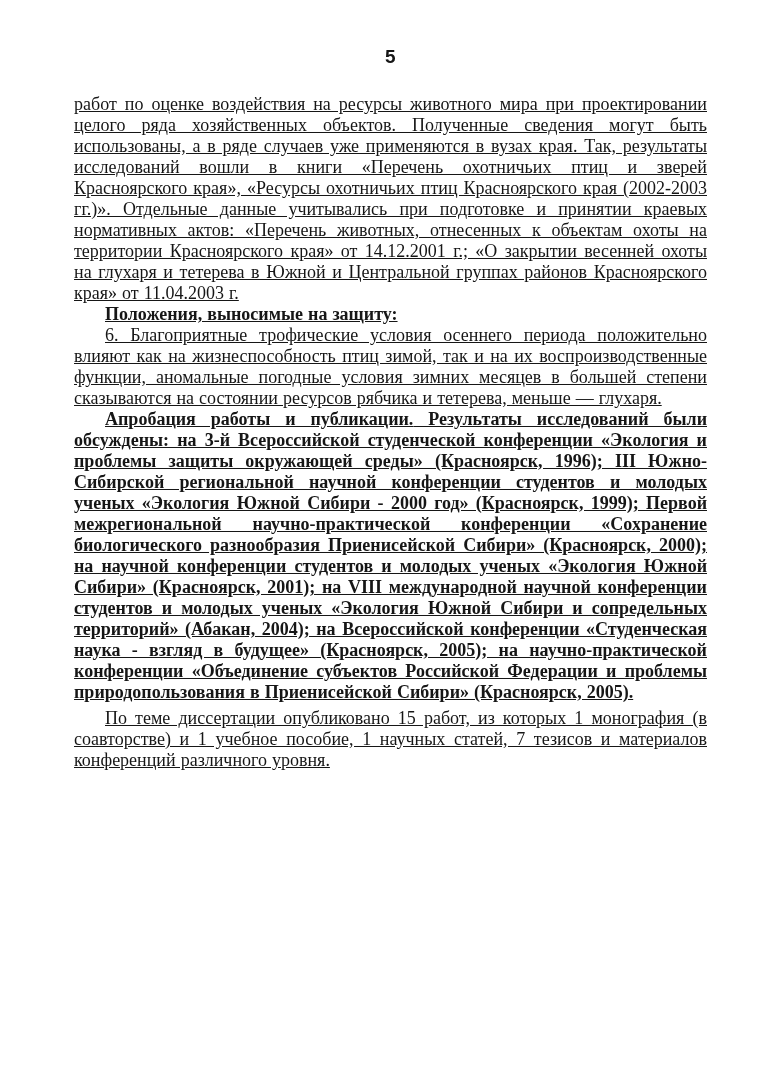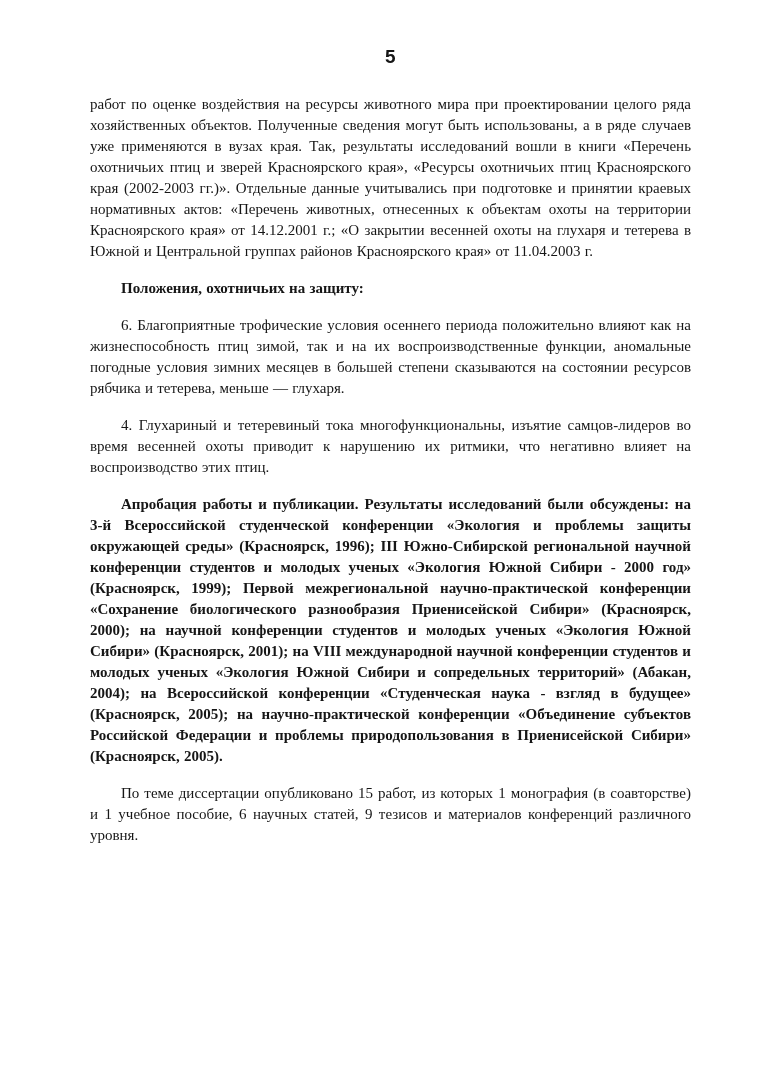--- a/index.html
+++ b/index.html
@@ -24,26 +24,27 @@
   .page-number {
     text-align: center;
     font-family: "Liberation Sans", "DejaVu Sans", sans-serif;
     font-weight: 700;
     font-size: 19px;
     line-height: 22px;
     margin-bottom: 26px;
     letter-spacing: 0.5px;
   }
   .content p {
-    margin: 16px;
-    font-size: 15px;
+    margin: 0;
+    font-size: 18px;
     line-height: 21px;
     text-align: justify;
     text-indent: 31px;
     word-spacing: 0.5px;
+    text-decoration: underline;
   }
   .content p.continuation {
     text-indent: 0;
   }
   .content p.heading {
     font-weight: 700;
   }
   .content p.final {
     margin-top: 5px;
   }
@@ -51,19 +52,18 @@
     font-weight: 700;
   }
 </style>
 </head>
 <body>
 
 <div class="page">
   <div class="page-number">5</div>
   <div class="content" id="content">
       <p class="continuation">работ по оценке воздействия на ресурсы животного мира при проектировании целого ряда хозяйственных объектов. Полученные сведения могут быть использованы, а в ряде случаев уже применяются в вузах края. Так, результаты исследований вошли в книги «Перечень охотничьих птиц и зверей Красноярского края», «Ресурсы охотничьих птиц Красноярского края (2002-2003 гг.)». Отдельные данные учитывались при подготовке и принятии краевых нормативных актов: «Перечень животных, отнесенных к объектам охоты на территории Красноярского края» от 14.12.2001 г.; «О закрытии весенней охоты на глухаря и тетерева в Южной и Центральной группах районов Красноярского края» от 11.04.2003 г.</p>
-      <p class="heading">Положения, охотничьих на защиту:</p>
+      <p class="heading">Положения, выносимые на защиту:</p>
       <p class="item">6. Благоприятные трофические условия осеннего периода положительно влияют как на жизнеспособность птиц зимой, так и на их воспроизводственные функции, аномальные погодные условия зимних месяцев в большей степени сказываются на состоянии ресурсов рябчика и тетерева, меньше — глухаря.</p>
-      <p class="item">4. Глухариный и тетеревиный тока многофункциональны, изъятие самцов-лидеров во время весенней охоты приводит к нарушению их ритмики, что негативно влияет на воспроизводство этих птиц.</p>
       <p class="lead"><span class="lead">Апробация работы и публикации.</span> Результаты исследований были обсуждены: на 3-й Всероссийской студенческой конференции «Экология и проблемы защиты окружающей среды» (Красноярск, 1996); III Южно-Сибирской региональной научной конференции студентов и молодых ученых «Экология Южной Сибири - 2000 год» (Красноярск, 1999); Первой межрегиональной научно-практической конференции «Сохранение биологического разнообразия Приенисейской Сибири» (Красноярск, 2000); на научной конференции студентов и молодых ученых «Экология Южной Сибири» (Красноярск, 2001); на VIII международной научной конференции студентов и молодых ученых «Экология Южной Сибири и сопредельных территорий» (Абакан, 2004); на Всероссийской конференции «Студенческая наука - взгляд в будущее» (Красноярск, 2005); на научно-практической конференции «Объединение субъектов Российской Федерации и проблемы природопользования в Приенисейской Сибири» (Красноярск, 2005).</p>
-      <p class="final">По теме диссертации опубликовано 15 работ, из которых 1 монография (в соавторстве) и 1 учебное пособие, 6 научных статей, 9 тезисов и материалов конференций различного уровня.</p>
+      <p class="final">По теме диссертации опубликовано 15 работ, из которых 1 монография (в соавторстве) и 1 учебное пособие, 1 научных статей, 7 тезисов и материалов конференций различного уровня.</p>
     </div>
 </div>
 
 </body></html>

